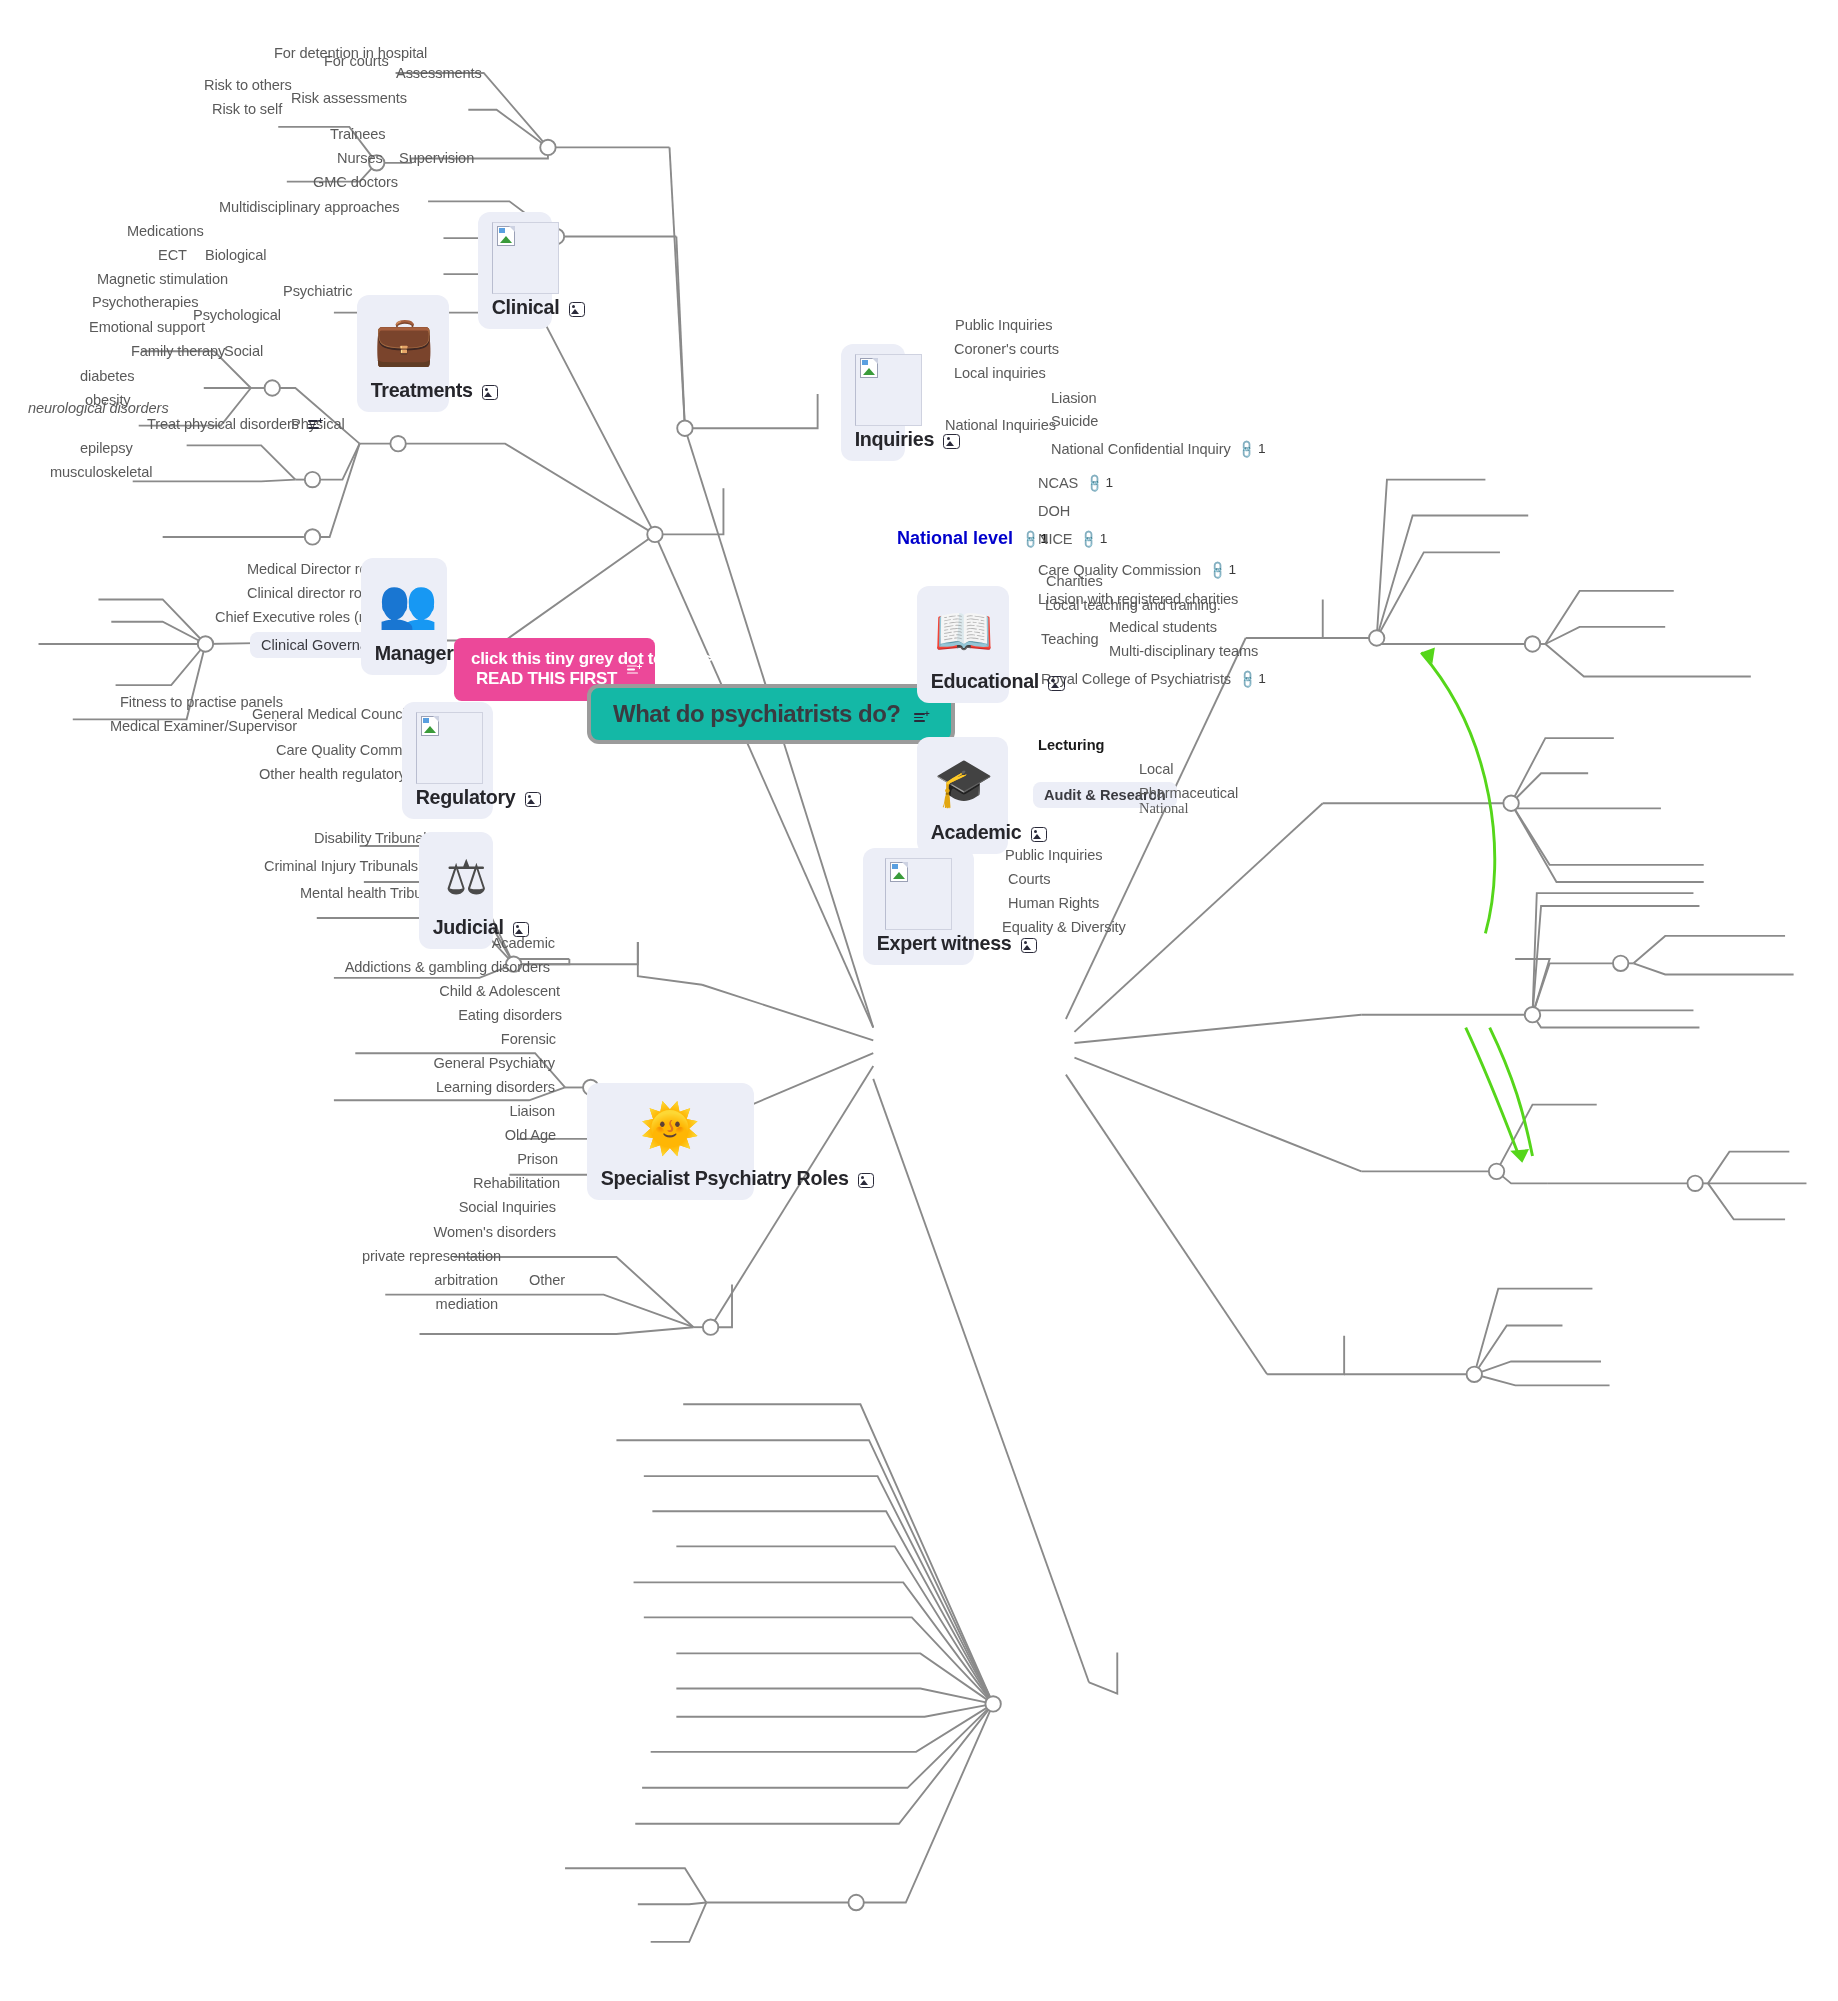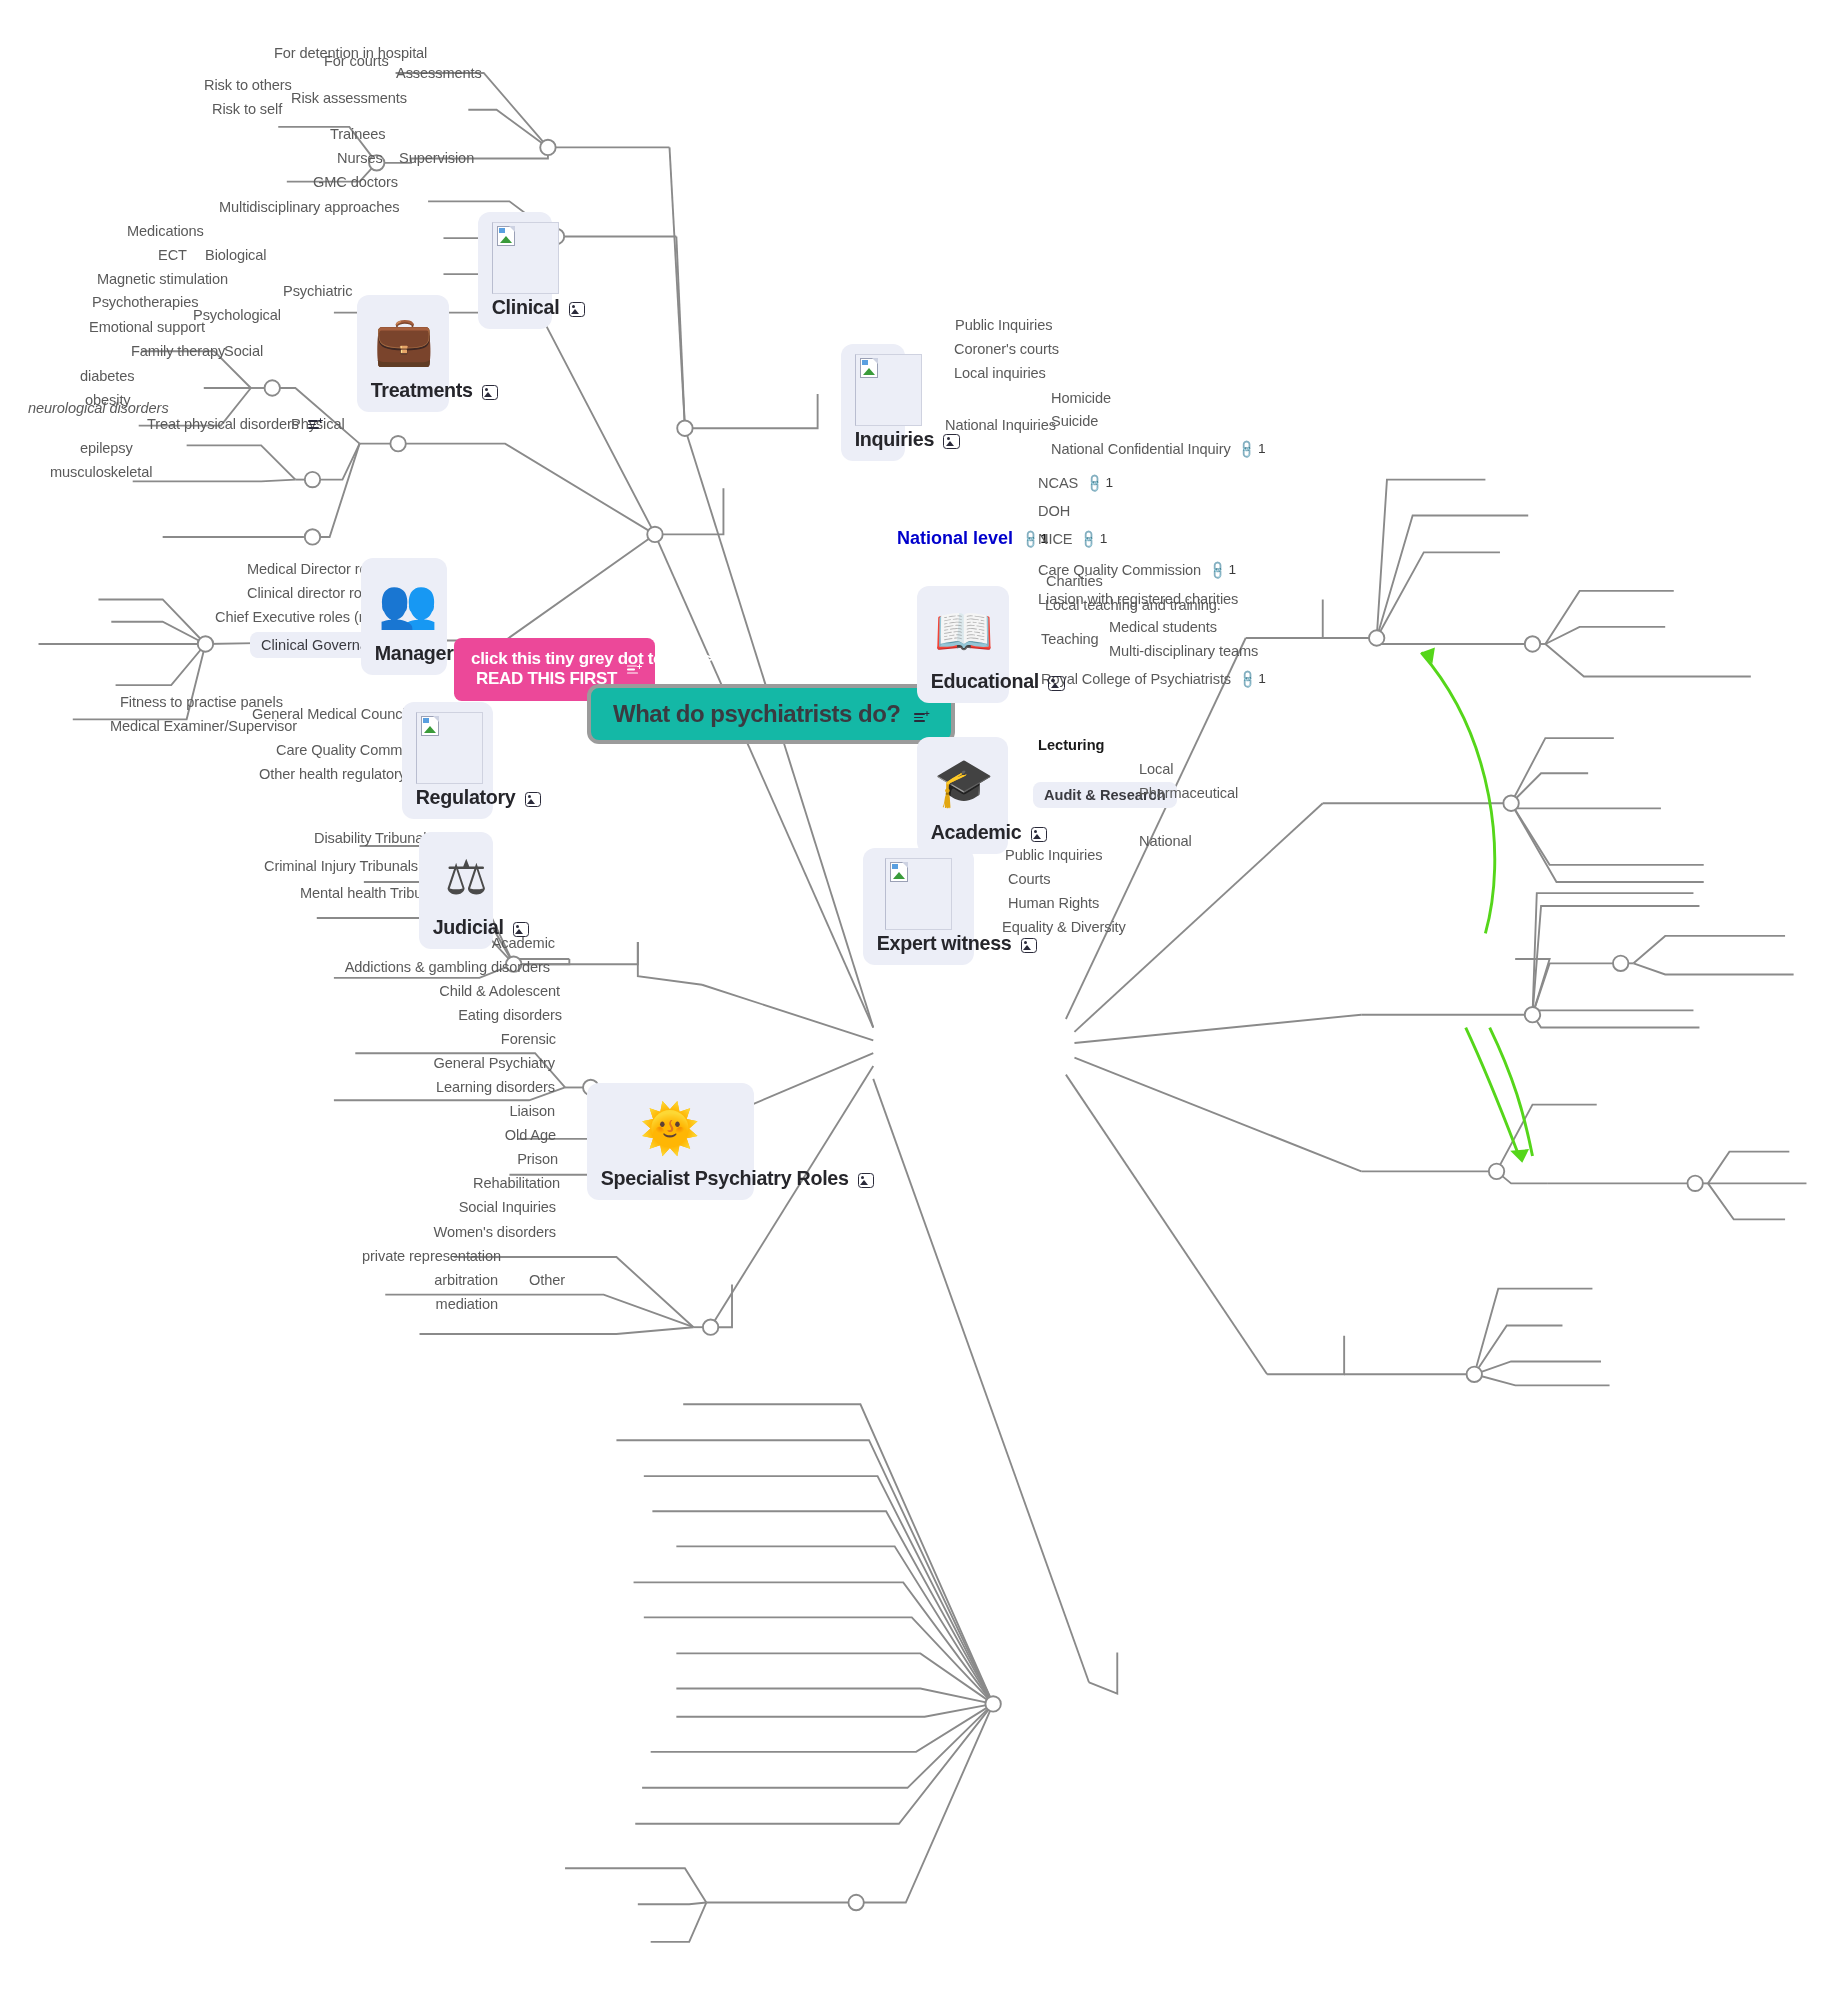--- a/index.html
+++ b/index.html
@@ -548,21 +548,21 @@
 
   <div class="bignode" style="left:587px; top:1083px; width:167px;">
     <div class="thumb">🌞</div>
     <div class="cap"><span>Specialist Psychiatry Roles</span><span class="imgicon"></span></div>
   </div>
 
   <div class="lbl" style="left:955px; top:317px;">Public Inquiries</div>
   <div class="lbl" style="left:954px; top:341px;">Coroner's courts</div>
   <div class="lbl" style="left:954px; top:365px;">Local inquiries</div>
   <div class="lbl" style="left:945px; top:417px;">National Inquiries</div>
-  <div class="lbl" style="left:1051px; top:390px;">Homicide</div>
+  <div class="lbl" style="left:1051px; top:390px;">Liasion</div>
   <div class="lbl" style="left:1051px; top:413px;">Suicide</div>
   <div class="lbl" style="left:1051px; top:441px;">
     <span>National Confidential Inquiry</span><span class="linkmark"><span class="chain">🔗</span><span class="cnt">1</span></span>
   </div>
 
   <div class="bignode" style="left:841px; top:344px; width:64px;">
     <div class="thumb">
       <div class="broken">
           <div class="glyph"></div>
           <div class="bluebit"></div>
@@ -597,21 +597,21 @@
 
   <div class="bignode" style="left:917px; top:586px; width:92px;">
     <div class="thumb">📖</div>
     <div class="cap"><span>Educational</span><span class="imgicon"></span></div>
   </div>
 
   <div class="boldlbl" style="left:1038px; top:737px;">Lecturing</div>
   <div class="pill bold" style="left:1033px; top:782px;">Audit &amp; Research</div>
   <div class="lbl" style="left:1139px; top:761px;">Local</div>
   <div class="lbl" style="left:1139px; top:785px;">Pharmaceutical</div>
-  <div class="lbl" style="left:1139px; top:833px;">National</div>
+  <div class="lbl" style="left:1139px; top:800px;font-family:Liberation Serif, serif;">National</div>
 
   <div class="bignode" style="left:917px; top:737px; width:91px;">
     <div class="thumb">🎓</div>
     <div class="cap"><span>Academic</span><span class="imgicon"></span></div>
   </div>
 
   <div class="lbl" style="left:1005px; top:847px;">Public Inquiries</div>
   <div class="lbl" style="left:1008px; top:871px;">Courts</div>
   <div class="lbl" style="left:1008px; top:895px;">Human Rights</div>
   <div class="lbl" style="left:1002px; top:919px;">Equality &amp; Diversity</div>

